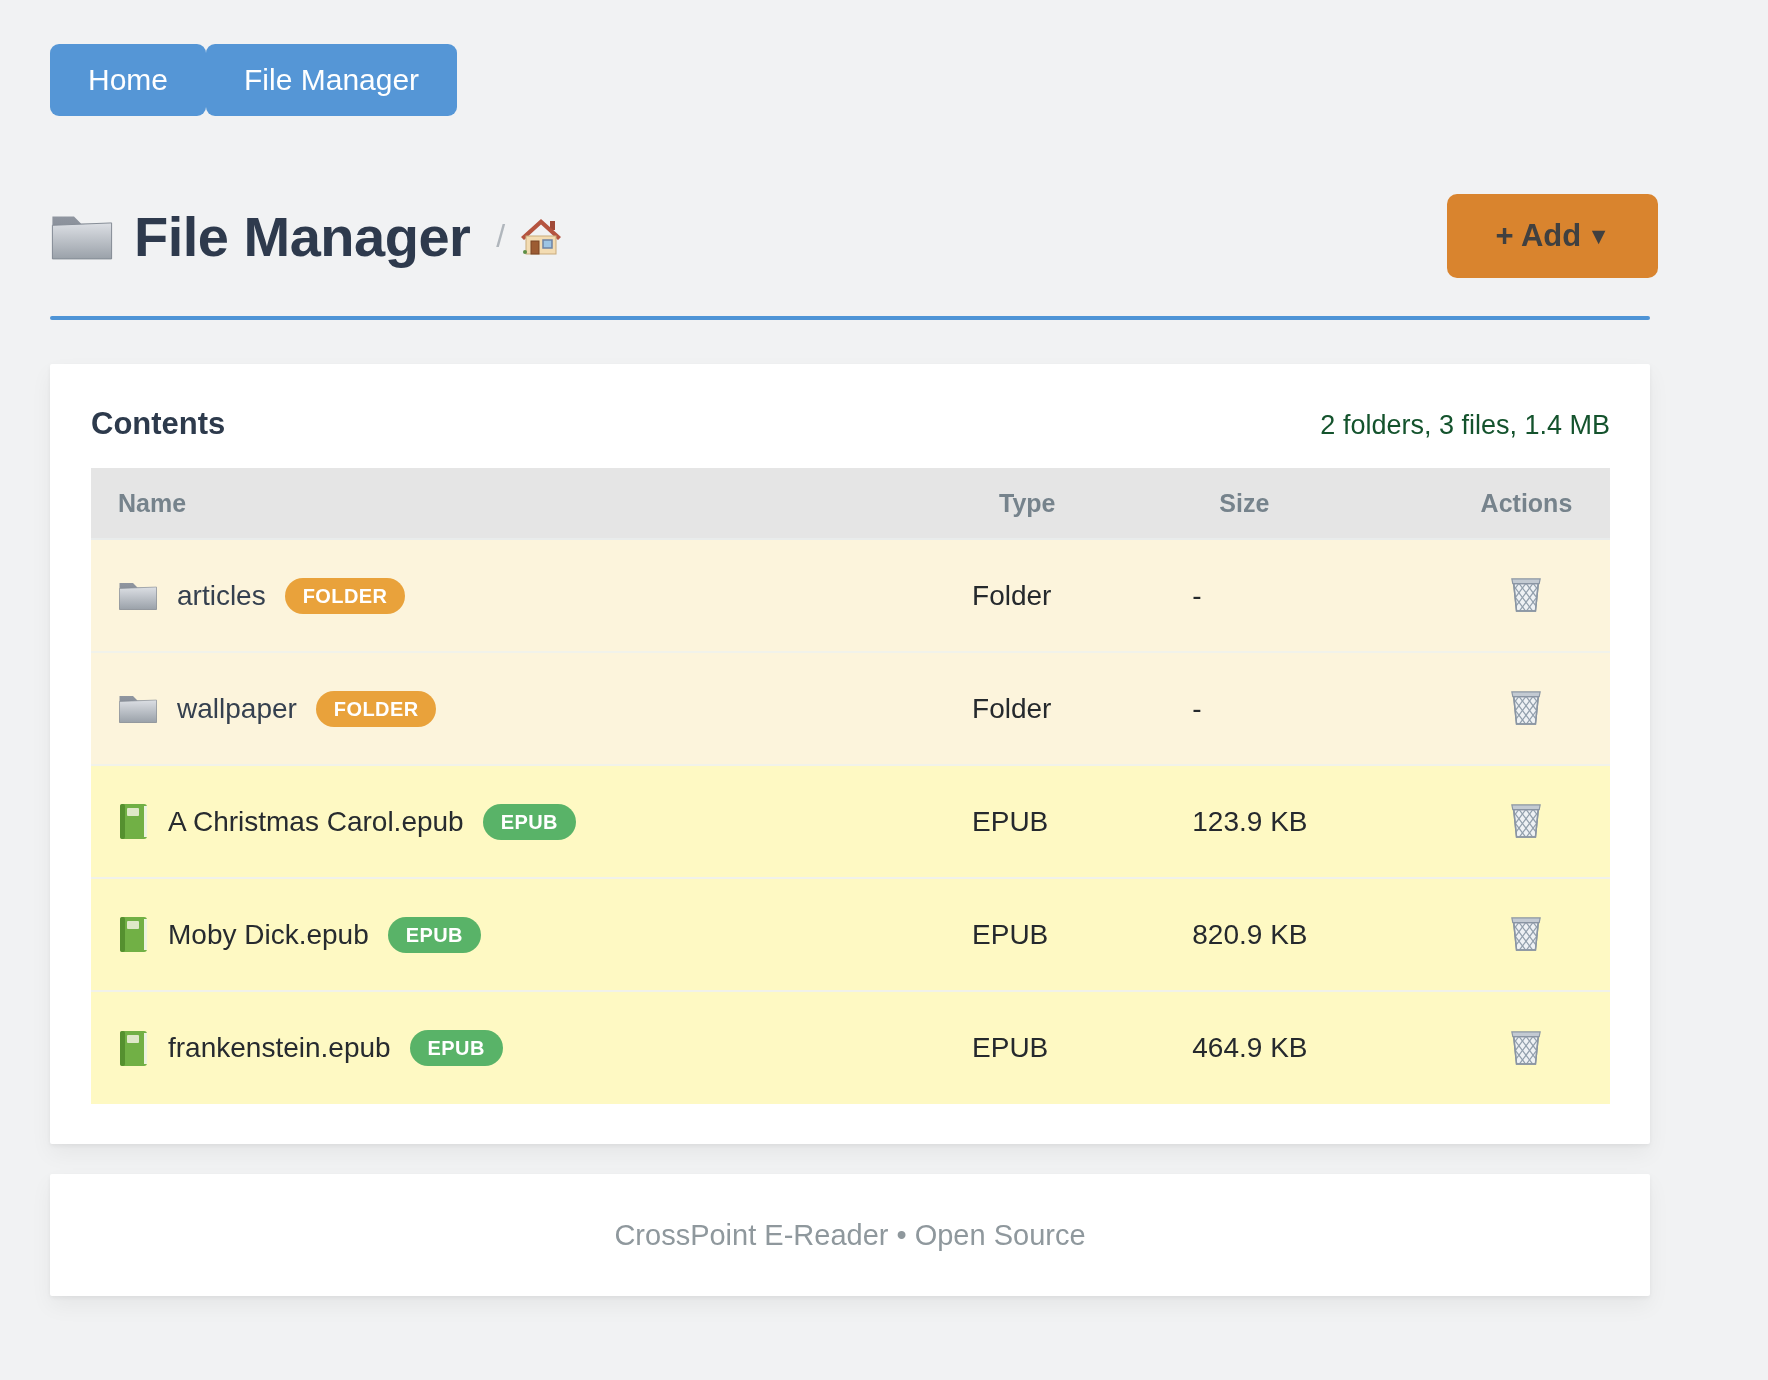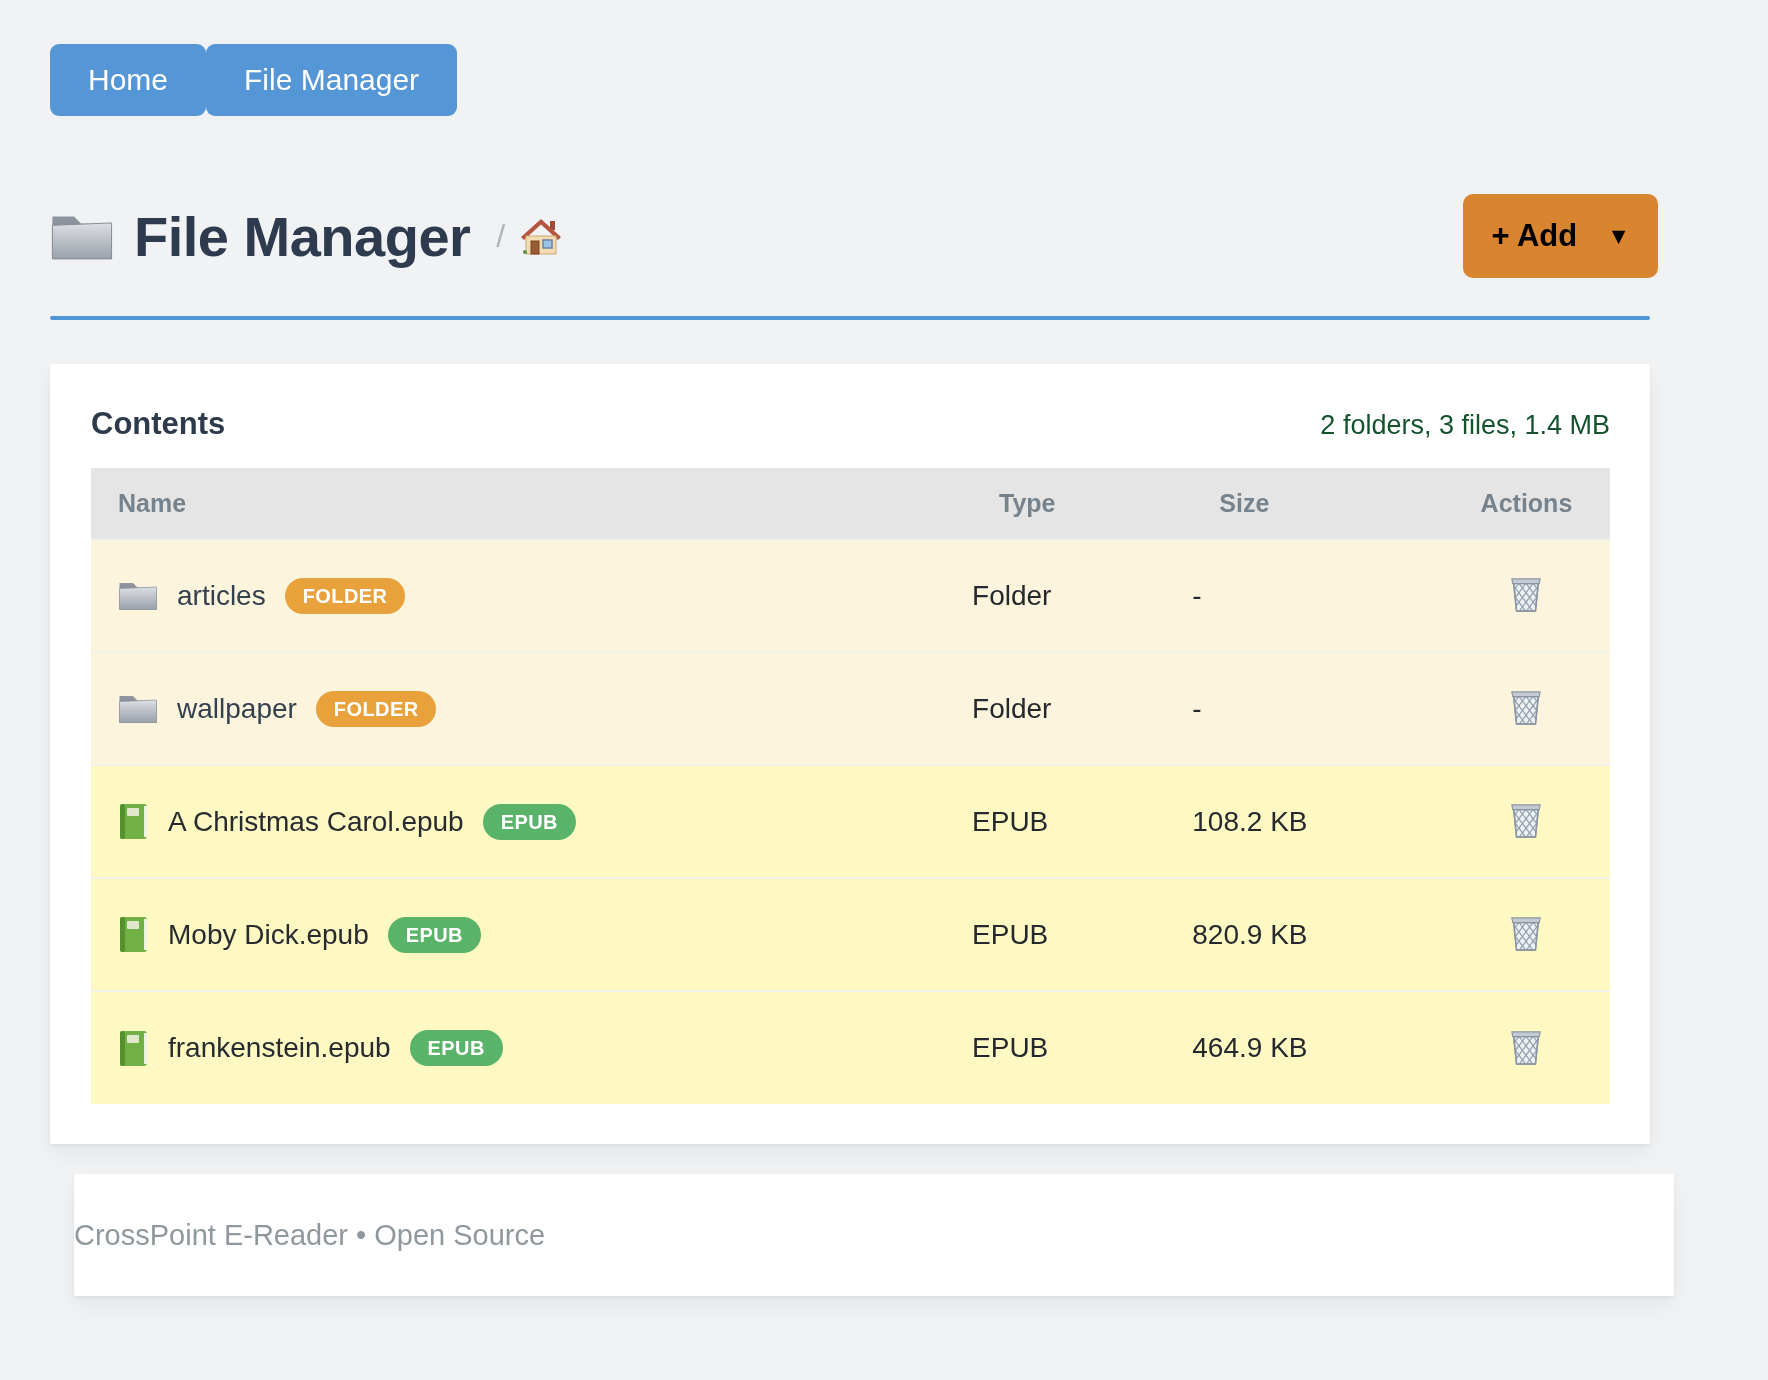--- a/index.html
+++ b/index.html
@@ -20,23 +20,23 @@
     font-family:"Liberation Sans", sans-serif; cursor:pointer;
   }
 
   
   .page-header { display:flex; align-items:center; margin-top:78px; width:1608px; }
   .title-wrap { display:flex; align-items:center; gap:20px; }
   .page-title { font-size:56px; font-weight:700; color:#2e3a4d; letter-spacing:-0.5px; }
   .breadcrumb { display:flex; align-items:center; gap:14px; margin-left:26px; }
   .crumb-sep { font-size:32px; color:#b0b6bc; }
   .add-btn {
-    margin-left:auto; height:84px; padding:0 28px;
-    background:#d9842e; color:#000000; border:none; border-radius:10px;
-    font-size:31px; font-weight:700; display:flex; align-items:center; gap:30px;
+    margin-left:auto; height:84px; padding:0 48px;
+    background:#d9842e; color:#404040; border:none; border-radius:10px;
+    font-size:31px; font-weight:700; display:flex; align-items:center; gap:6px;
     font-family:"Liberation Sans", sans-serif; cursor:pointer;
   }
   .add-caret { font-size:23px; }
 
   .rule { width:1600px; height:4px; background:#4e94d6; margin-top:38px; border-radius:2px; }
 
   
   .card {
     width:1600px; background:#ffffff; border-radius:2px;
     box-shadow:0 2px 4px rgba(0,0,0,.05), 0 10px 22px rgba(0,0,0,.05);
@@ -69,22 +69,22 @@
   }
   .row-folder .badge { background:#e9a23b; }
   .row-file .badge { background:#59b368; }
   td.type-cell, td.size-cell { color:#25292d; }
   td.actions-cell { text-align:center; }
   .trash-btn { background:none; border:none; cursor:pointer; padding:4px; }
 
   
   .footer-card {
     margin-top:30px; height:122px;
-    display:flex; align-items:center; 
-    font-size:29px; color:#8f989d;margin-left:24px;
+    display:flex; align-items:center; justify-content:center;
+    font-size:29px; color:#8f989d;
   }
 
   .icon { display:inline-flex; align-items:center; }
   .hidden-defs { position:absolute; width:0; height:0; }
 </style>
 </head>
 <body>
 
 <svg class="hidden-defs" aria-hidden="true">
   <defs>
@@ -236,21 +236,21 @@
                 <rect x="2" y="1" width="5" height="35" rx="2" fill="#55902f"></rect>
                 <rect x="26" y="3" width="3" height="31" fill="#edf3df"></rect>
                 <rect x="9" y="5" width="12" height="8" rx="1" fill="#dfe8c8"></rect>
               </svg>
             </span>
             <span class="name-link">A Christmas Carol.epub</span>
             <span class="badge">EPUB</span>
           </div>
             </td>
           <td class="type-cell">EPUB</td>
-          <td class="size-cell">108.2 KB</td>
+          <td class="size-cell">123.9 KB</td>
           <td class="actions-cell">
             <button class="trash-btn">
               <span class="icon">
                 <svg width="34" height="38" viewBox="0 0 36 40">
                   <path d="M3 4 H33 L32 9 H4 Z" fill="#c3cad2" stroke="#8a95a3" stroke-width="1.2"></path>
                   <path d="M5 9 H31 L28 38 H8 Z" fill="#eef1f4" stroke="#8a95a3" stroke-width="1.5"></path>
                   <g clip-path="url(#binClip)" stroke="#93a0ad" stroke-width="1.3">
                     <path d="M-2 12 L22 44 M4 10 L28 42 M10 8 L34 40 M16 6 L40 38 M22 4 L46 36"></path>
                     <path d="M38 12 L14 44 M32 10 L8 42 M26 8 L2 40 M20 6 L-4 38 M14 4 L-10 36"></path>
                   </g>

